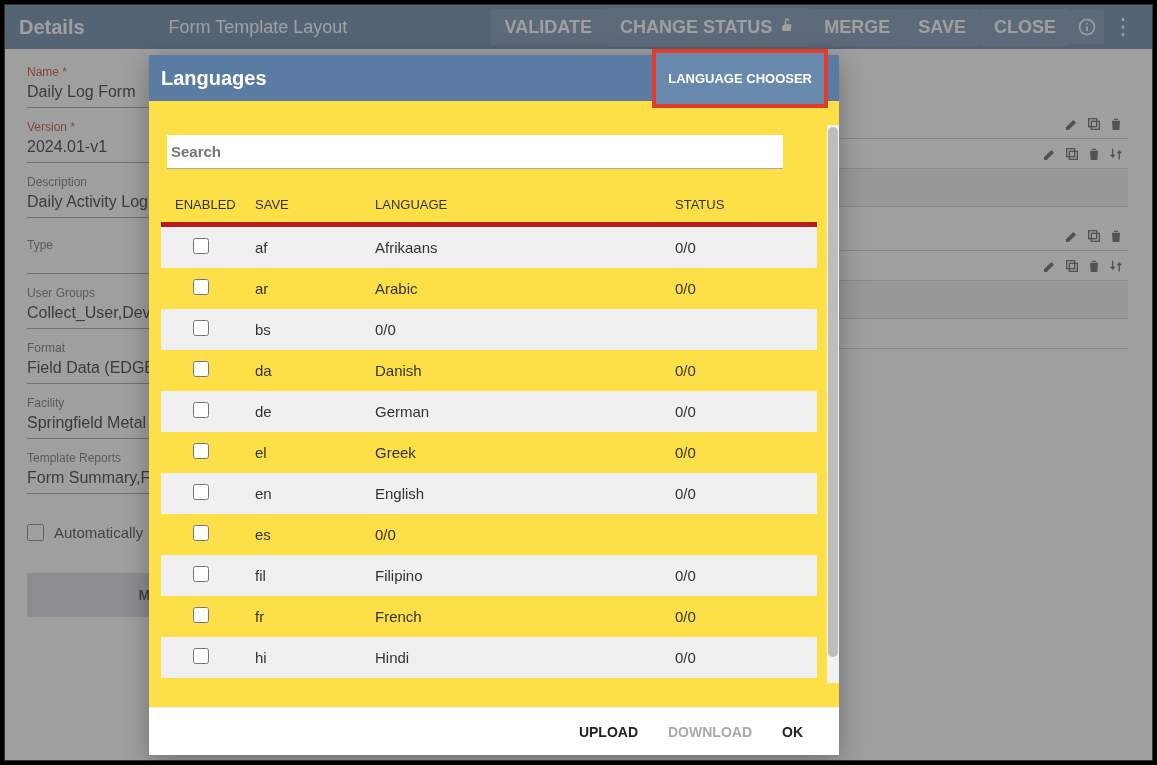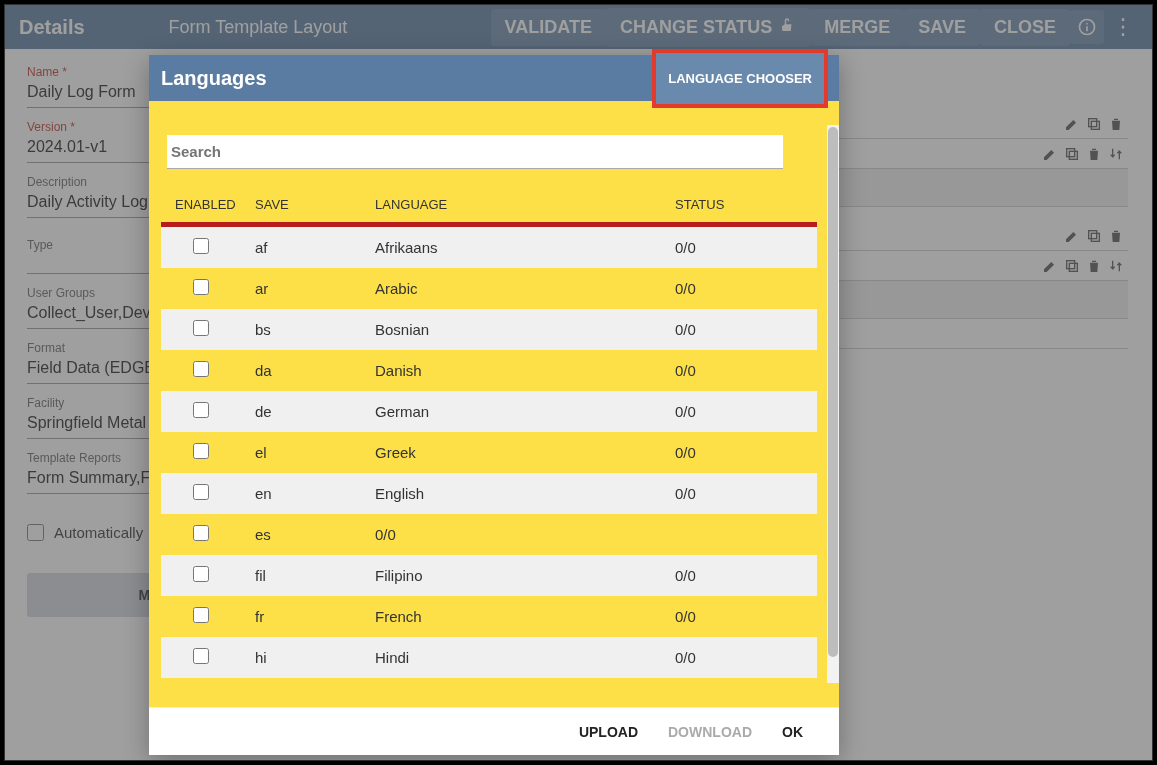--- a/index.html
+++ b/index.html
@@ -395,21 +395,20 @@
             </div>
             <div class="lang-row">
               <span><input type="checkbox" style=""></span>
               <span>ar</span>
               <span>Arabic</span>
               <span>0/0</span>
             </div>
             <div class="lang-row">
               <span><input type="checkbox" style=""></span>
               <span>bs</span>
-              <span>Bosnian</span>
               <span>0/0</span>
             </div>
             <div class="lang-row">
               <span><input type="checkbox" style=""></span>
               <span>da</span>
               <span>Danish</span>
               <span>0/0</span>
             </div>
             <div class="lang-row">
               <span><input type="checkbox" style=""></span>

